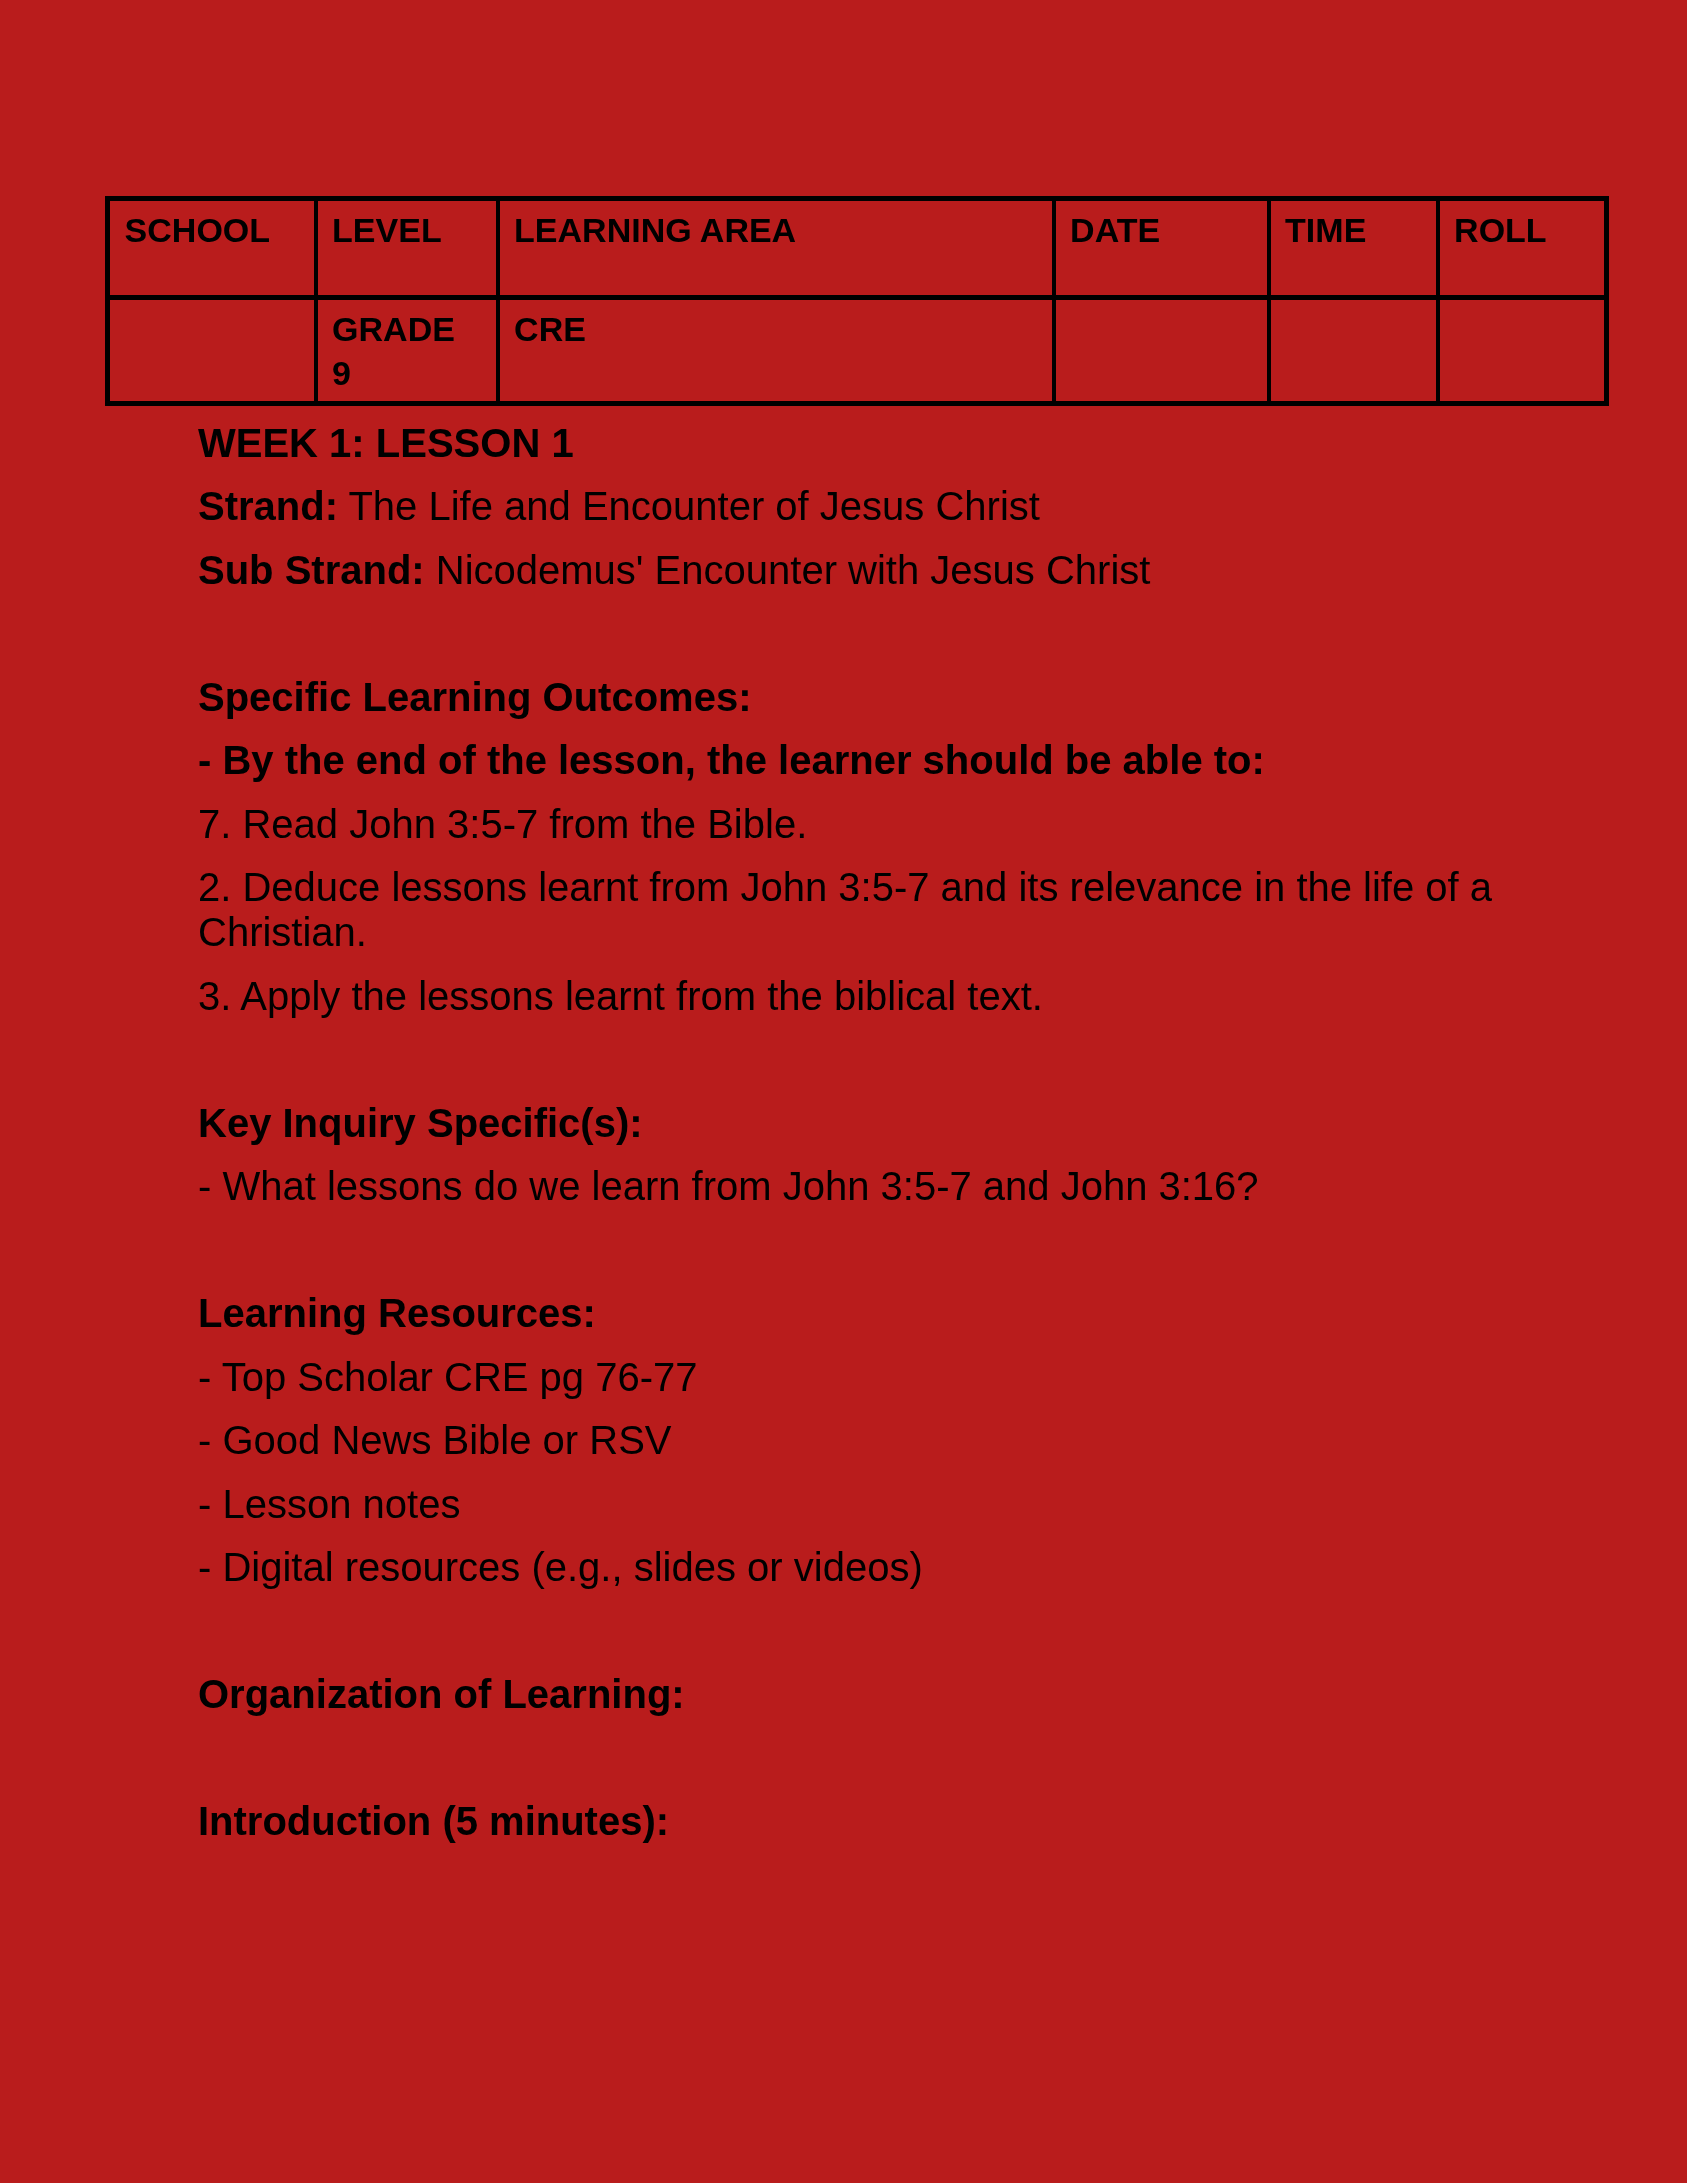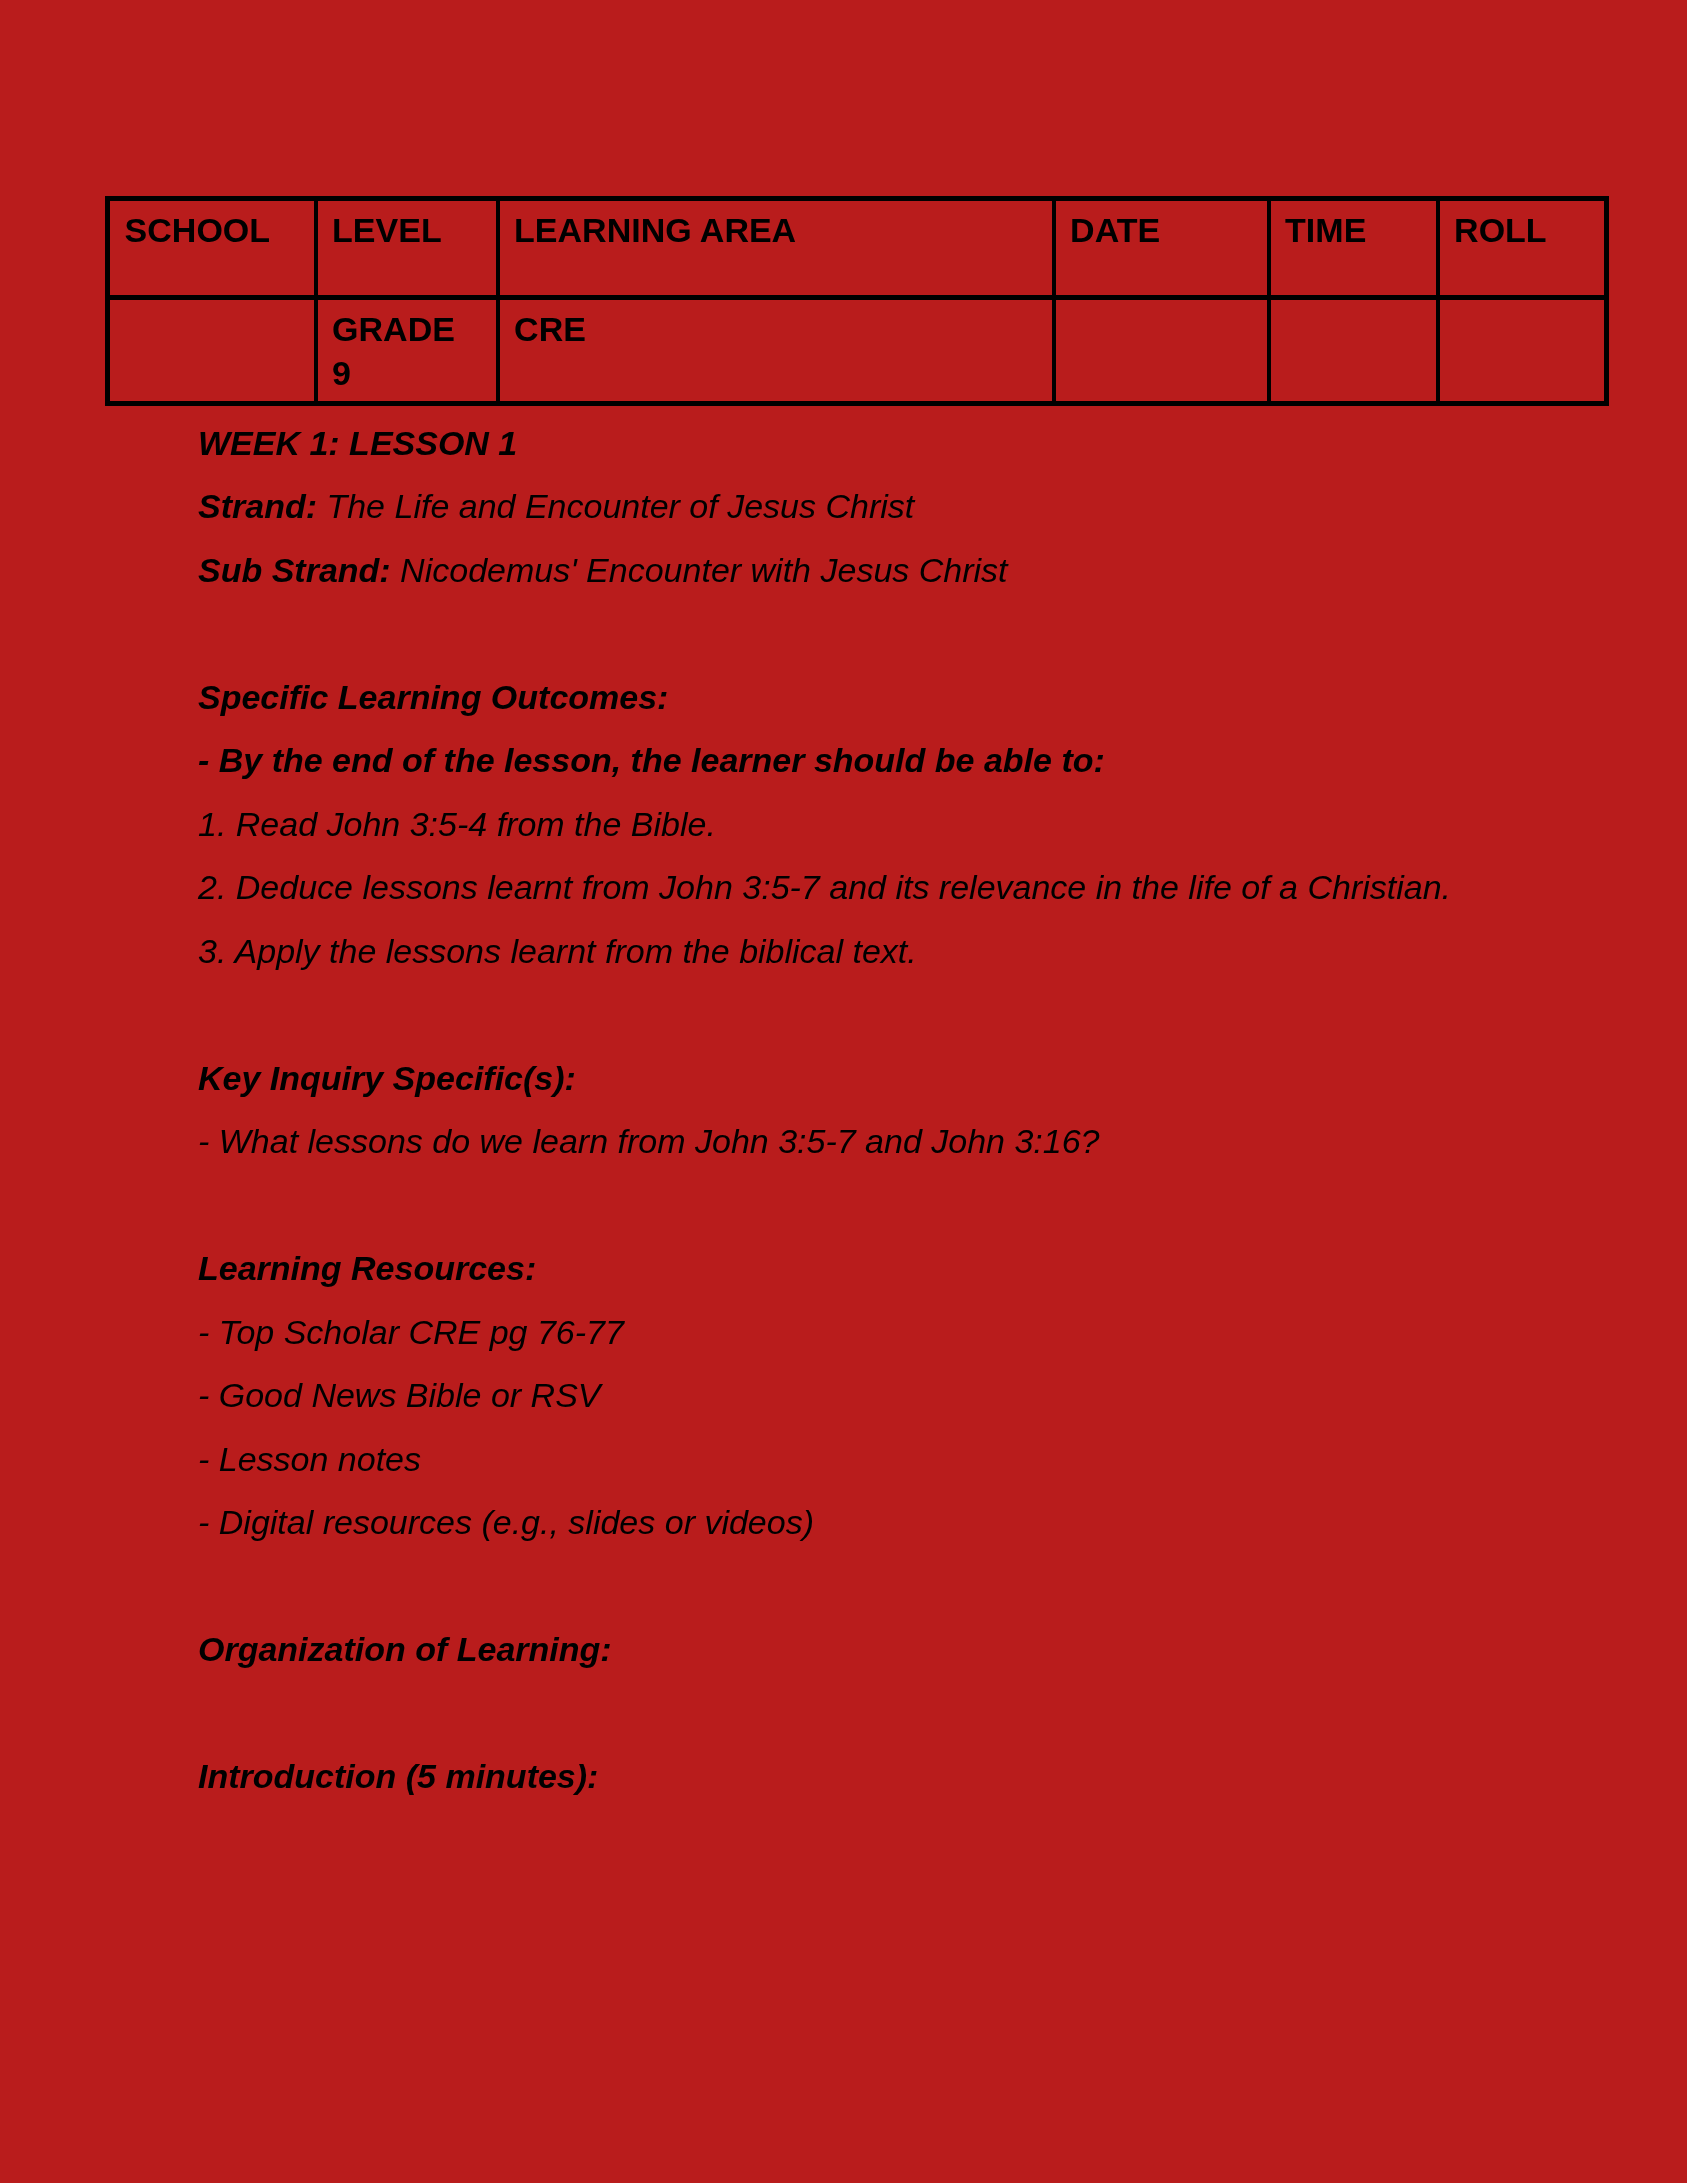--- a/index.html
+++ b/index.html
@@ -41,23 +41,22 @@
   col.col-level  { width: 182px; }
   col.col-area   { width: 556px; }
   col.col-date   { width: 215px; }
   col.col-time   { width: 169px; }
   col.col-roll   { width: 169px; }
   td.cell-middle { vertical-align: middle; }
   
   .body-text {
     margin: 14.6px 0 0 198px;
     width: 1310px;
-    font-size: 34px;
+    font-size: 40px;
     line-height: 45px;
-    font-style: italic;
   }
   .para { margin: 0 0 18.5px 0; }
   .para.blank { height: 45px; }
   .bold { font-weight: bold; }
 </style>
 </head>
 <body>
 
 <div class="page">
 
@@ -97,21 +96,21 @@
     <p class="para"><span class="bold">Strand:</span><span> The Life and Encounter of Jesus Christ</span></p>
 
     <p class="para"><span class="bold">Sub Strand:</span><span> Nicodemus' Encounter with Jesus Christ</span></p>
 
     <p class="para blank"></p>
 
     <p class="para bold">Specific Learning Outcomes:</p>
 
     <p class="para bold">- By the end of the lesson, the learner should be able to:</p>
 
-    <p class="para">1. Read John 3:5-4 from the Bible.</p>
+    <p class="para">7. Read John 3:5-7 from the Bible.</p>
 
     <p class="para">2. Deduce lessons learnt from John 3:5-7 and its relevance in the life of a Christian.</p>
 
     <p class="para">3. Apply the lessons learnt from the biblical text.</p>
 
     <p class="para blank"></p>
 
     <p class="para bold">Key Inquiry Specific(s):</p>
 
     <p class="para">- What lessons do we learn from John 3:5-7 and John 3:16?</p>

